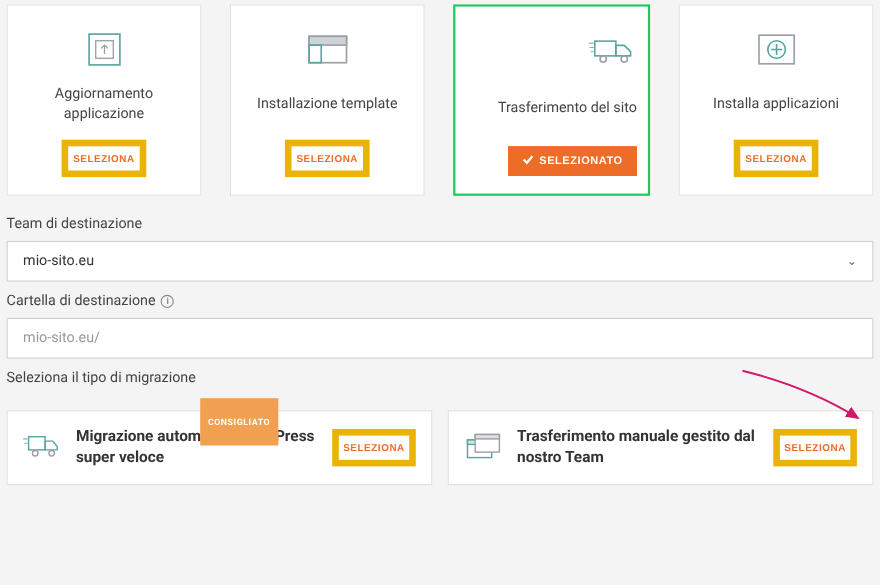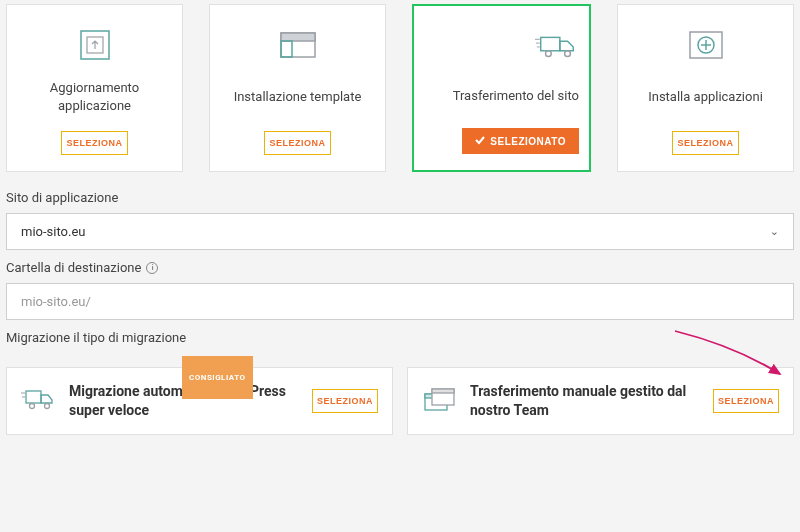--- a/index.html
+++ b/index.html
@@ -42,21 +42,21 @@
     margin-bottom: 10px;
   }
   .card-title {
     font-size: 13px;
     color: #444;
     margin-bottom: 14px;
     line-height: 1.4;
   }
   .btn-outline {
     background: #fff;
-    border: 1px solid #eab308;
+    border: 6px solid #eab308;
     color: #ed6c28;
     font-size: 9px;
     font-weight: 700;
     letter-spacing: 0.5px;
     padding: 6px 4px;
     cursor: pointer;
     text-transform: uppercase;
   }
   .btn-filled {
     background: #ed6c28;
@@ -225,37 +225,37 @@
         <line x1="15" y1="18" x2="25" y2="18" stroke="#5aa5a0" stroke-width="1.5"></line>
       </svg>
     </div>
     <div class="card-title">Installa applicazioni</div>
     <button class="btn-outline">SELEZIONA</button>
   </div>
 
 </div>
 
 <div class="section">
-  <div class="section-label">Sito di applicazione</div>
+  <div class="section-label">Team di destinazione</div>
   <div class="select-box">
     <span>mio-sito.eu</span>
     <span class="chevron">⌄</span>
   </div>
 </div>
 
 <div class="section">
   <div class="section-label">
     <span>Cartella di destinazione</span>
     <span class="info-icon">i</span>
   </div>
   <input class="input-box" type="text" placeholder="mio-sito.eu/" style="">
 </div>
 
 <div class="section">
-  <div class="section-label">Migrazione il tipo di migrazione</div>
+  <div class="section-label">Seleziona il tipo di migrazione</div>
 </div>
 
 <div class="migration-row">
 
   <div class="migration-card">
     <div class="badge">CONSIGLIATO</div>
     <div class="migration-icon">
       <svg width="36" height="28" viewBox="0 0 36 28">
         <rect x="5" y="5" width="15" height="12" fill="none" stroke="#5aa5a0" stroke-width="1.3"></rect>
         <path d="M20 9 L27 9 L31 14 L31 17 L20 17 Z" fill="none" stroke="#5aa5a0" stroke-width="1.3"></path>

